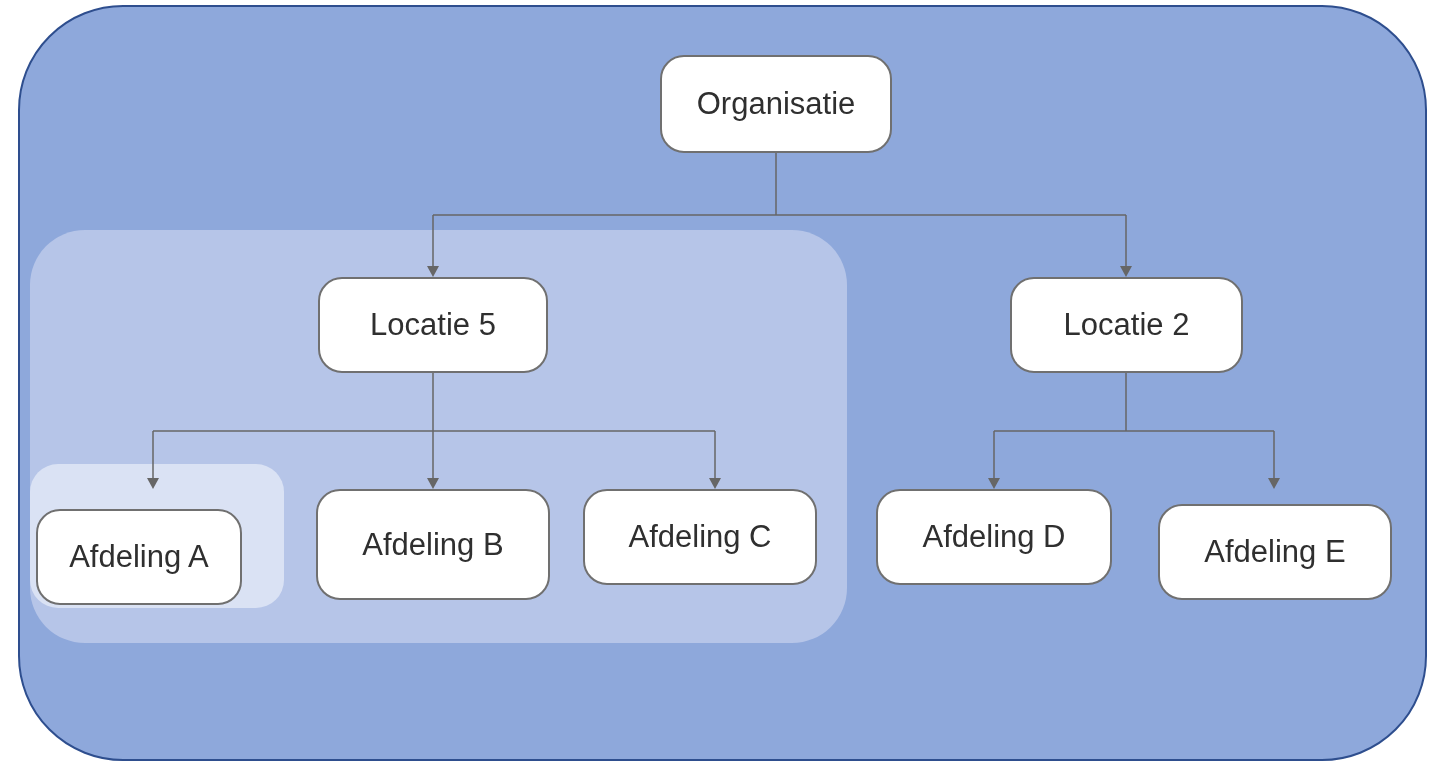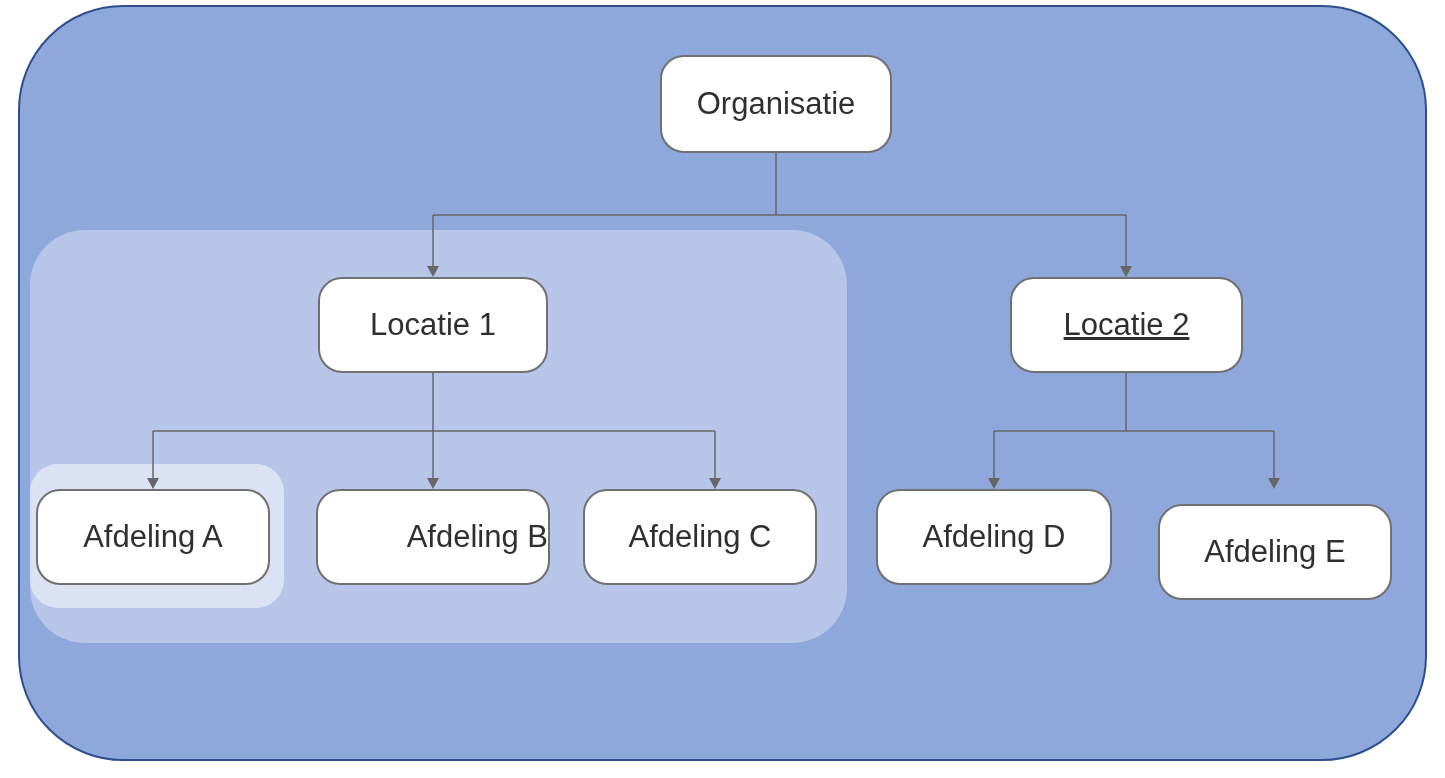--- a/index.html
+++ b/index.html
@@ -61,23 +61,23 @@
     background: var(--node-fill);
     border: 2px solid var(--node-border);
     border-radius: 24px;
     font-size: 31px;
     color: var(--text);
     white-space: nowrap;
     cursor: default;
   }
   .node-organisatie { left: 660px; top: 55px;  width: 232px; height: 98px; }
   .node-locatie1    { left: 318px; top: 277px; width: 230px; height: 96px; }
-  .node-locatie2    { left: 1010px; top: 277px; width: 233px; height: 96px; text-decoration: underline; }
-  .node-afdeling-a  { left: 36px;  top: 489px; width: 234px; height: 96px; }
-  .node-afdeling-b  { left: 316px; top: 489px; width: 234px; height: 96px; justify-content: flex-end; }
+  .node-locatie2    { left: 1010px; top: 277px; width: 233px; height: 96px; }
+  .node-afdeling-a  { left: 36px;  top: 509px; width: 206px; height: 96px; }
+  .node-afdeling-b  { left: 316px; top: 489px; width: 234px; height: 111px; }
   .node-afdeling-c  { left: 583px; top: 489px; width: 234px; height: 96px; }
   .node-afdeling-d  { left: 876px; top: 489px; width: 236px; height: 96px; }
   .node-afdeling-e  { left: 1158px; top: 504px; width: 234px; height: 96px; }
 </style>
 </head>
 <body>
 
 <div class="canvas">
 
   <div class="outer-frame"></div>
@@ -109,21 +109,21 @@
       <polygon points="988,478 1000,478 994,489"></polygon>
       <polygon points="1268,478 1280,478 1274,489"></polygon>
     </g>
   </svg>
 
   <div class="node node-organisatie">
     <span>Organisatie</span>
   </div>
 
   <div class="node node-locatie1">
-    <span>Locatie 1</span>
+    <span>Locatie 5</span>
   </div>
 
   <div class="node node-locatie2">
     <span>Locatie 2</span>
   </div>
 
   <div class="node node-afdeling-a">
     <span>Afdeling A</span>
   </div>
 

